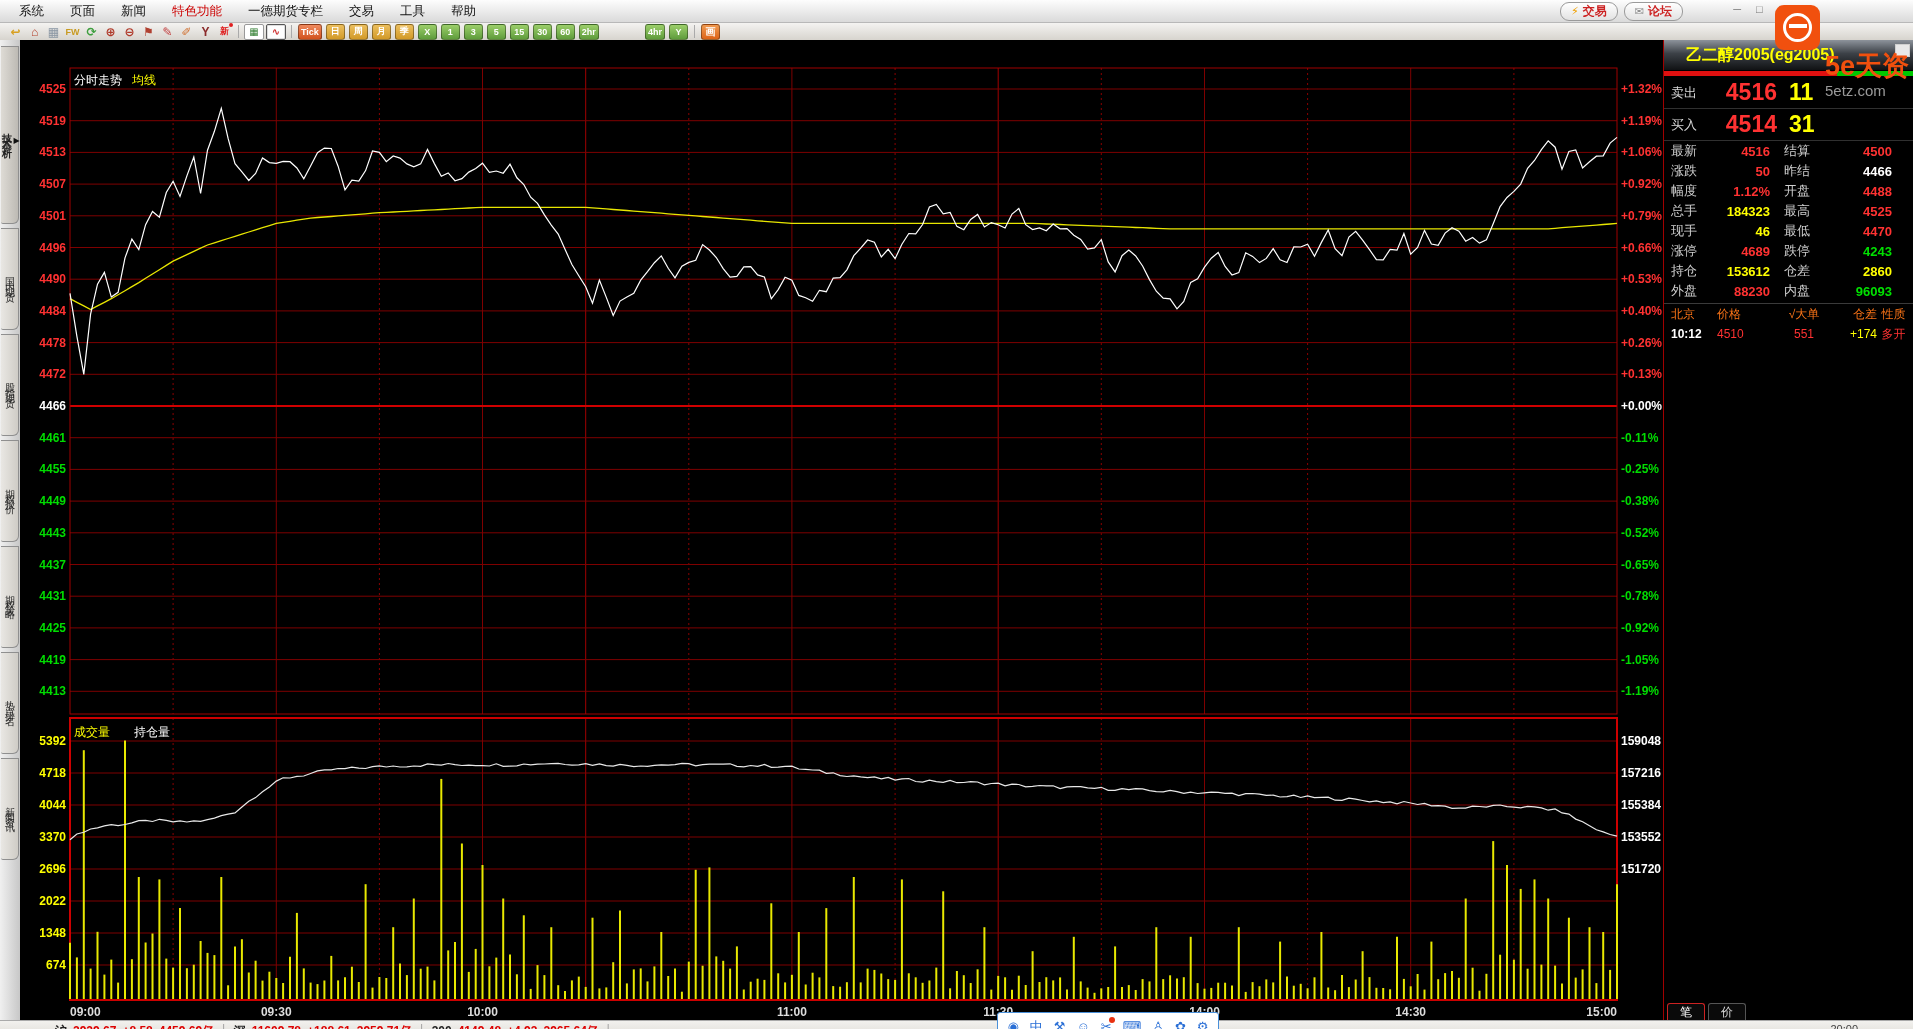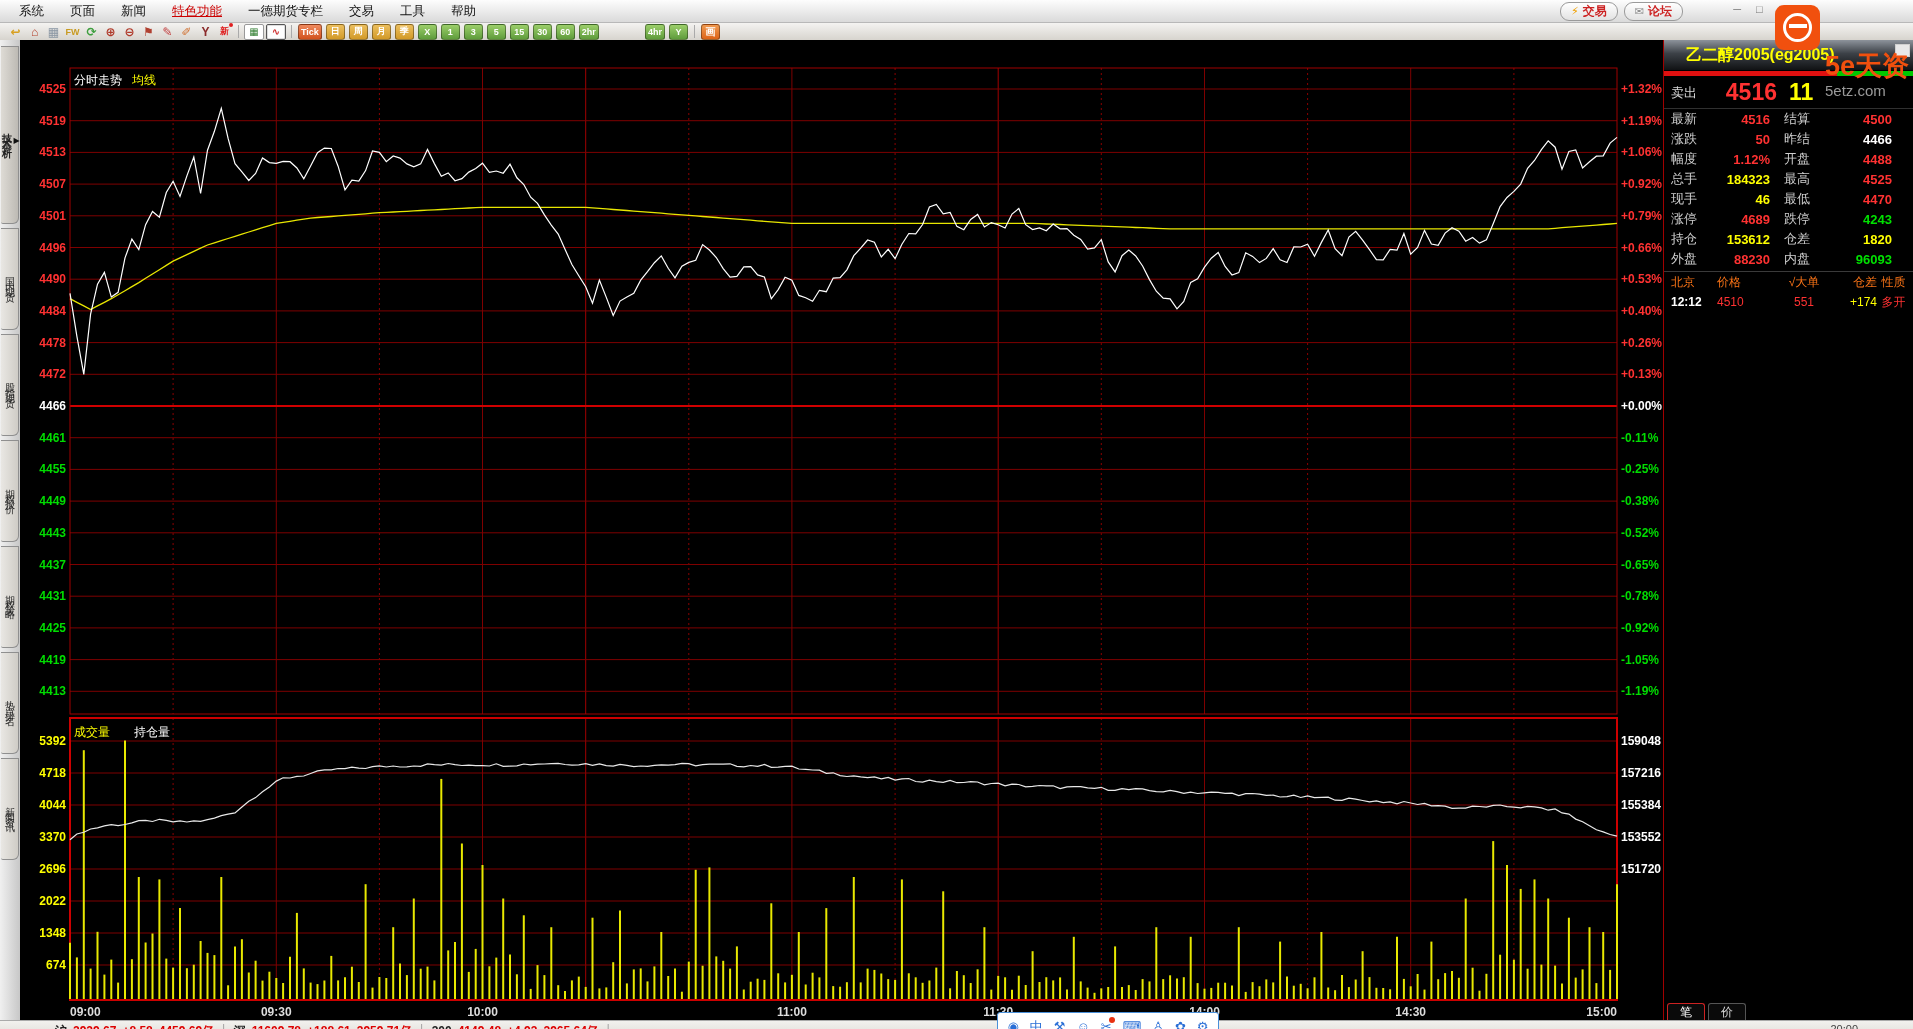--- a/index.html
+++ b/index.html
@@ -3,21 +3,21 @@
 <meta charset="utf-8">
 <style>
   html,body{margin:0;padding:0;background:#000;}
   body{width:1913px;height:1029px;overflow:hidden;position:relative;
        font-family:"Liberation Sans","DejaVu Sans",sans-serif;}
   
   #menubar{position:absolute;left:0;top:0;width:1913px;height:22px;
     background:linear-gradient(#fdfdfd,#dadada);border-bottom:1px solid #b8b8b8;z-index:30;}
   #menu-items{position:absolute;left:6px;top:0;height:22px;display:flex;align-items:center;}
   .menu-item{font-size:12.5px;color:#111;padding:0 13px;cursor:default;}
-  .menu-item.red{color:#cc0000;text-decoration:underline;}
+  .menu-item.red{color:#cc0000;}
   #app-title{position:absolute;left:0;right:0;top:3px;text-align:center;
     font-size:14px;font-weight:bold;color:#e8641e;}
   #menu-right{position:absolute;right:230px;top:2px;display:flex;gap:6px;z-index:31;}
   .mb-btn{height:17px;padding:0 10px;border:1px solid #9a9a9a;border-radius:9px;
     background:linear-gradient(#ffffff,#e2e2e2);display:flex;align-items:center;gap:4px;
     font-size:12px;font-weight:bold;color:#cc2222;}
   .mb-btn .glyph{font-size:11px;}
   #win-controls{position:absolute;right:120px;top:3px;color:#777;font-size:11px;letter-spacing:6px;z-index:30;}
   
   #logo{position:absolute;right:4px;top:5px;z-index:60;display:flex;align-items:flex-start;gap:5px;}
@@ -587,20 +587,25 @@
   <div id="q-bar">
     <div id="q-bar-red"></div>
     <div id="q-bar-green"></div>
   </div>
   <div id="q-body">
     <div class="q-bigrow">
       <span class="q-biglabel">卖出</span>
       <span class="q-bigprice">4516</span>
       <span class="q-bigqty">11</span>
     </div>
+    <div class="q-bigrow">
+      <span class="q-biglabel">买入</span>
+      <span class="q-bigprice">4514</span>
+      <span class="q-bigqty">31</span>
+    </div>
     <div id="q-rows">
         <div class="q-row">
           <span class="ql">最新</span>
           <span class="qv v-red">4516</span>
           <span class="ql2">结算</span>
           <span class="qv2 v-red">4500</span>
         </div>
         <div class="q-row">
           <span class="ql">涨跌</span>
           <span class="qv v-red">50</span>
@@ -628,40 +633,40 @@
         <div class="q-row">
           <span class="ql">涨停</span>
           <span class="qv v-red">4689</span>
           <span class="ql2">跌停</span>
           <span class="qv2 v-green">4243</span>
         </div>
         <div class="q-row">
           <span class="ql">持仓</span>
           <span class="qv v-yellow">153612</span>
           <span class="ql2">仓差</span>
-          <span class="qv2 v-yellow">1820</span>
+          <span class="qv2 v-yellow">2860</span>
         </div>
         <div class="q-row">
           <span class="ql">外盘</span>
           <span class="qv v-red">88230</span>
           <span class="ql2">内盘</span>
           <span class="qv2 v-green">96093</span>
         </div>
       </div>
     <div class="q-div"></div>
     <div id="t-head" class="t-row t-head">
         <span class="tc0">北京</span>
         <span class="tc1">价格</span>
         <span class="tc2">√大单</span>
         <span class="tc3">仓差</span>
         <span class="tc4">性质</span>
       </div>
     <div id="t-rows">
         <div class="t-row">
-          <span class="tc0 v-white" style="font-weight:bold">12:12</span>
+          <span class="tc0 v-white" style="font-weight:bold">10:12</span>
           <span class="tc1 v-red">4510</span>
           <span class="tc2 v-red">551</span>
           <span class="tc3 v-yellow">+174</span>
           <span class="tc4 v-red">多开</span>
         </div>
       </div>
   </div>
   <div id="q-tabs">
       <div class="q-tab active">笔</div>
       <div class="q-tab">价</div>

